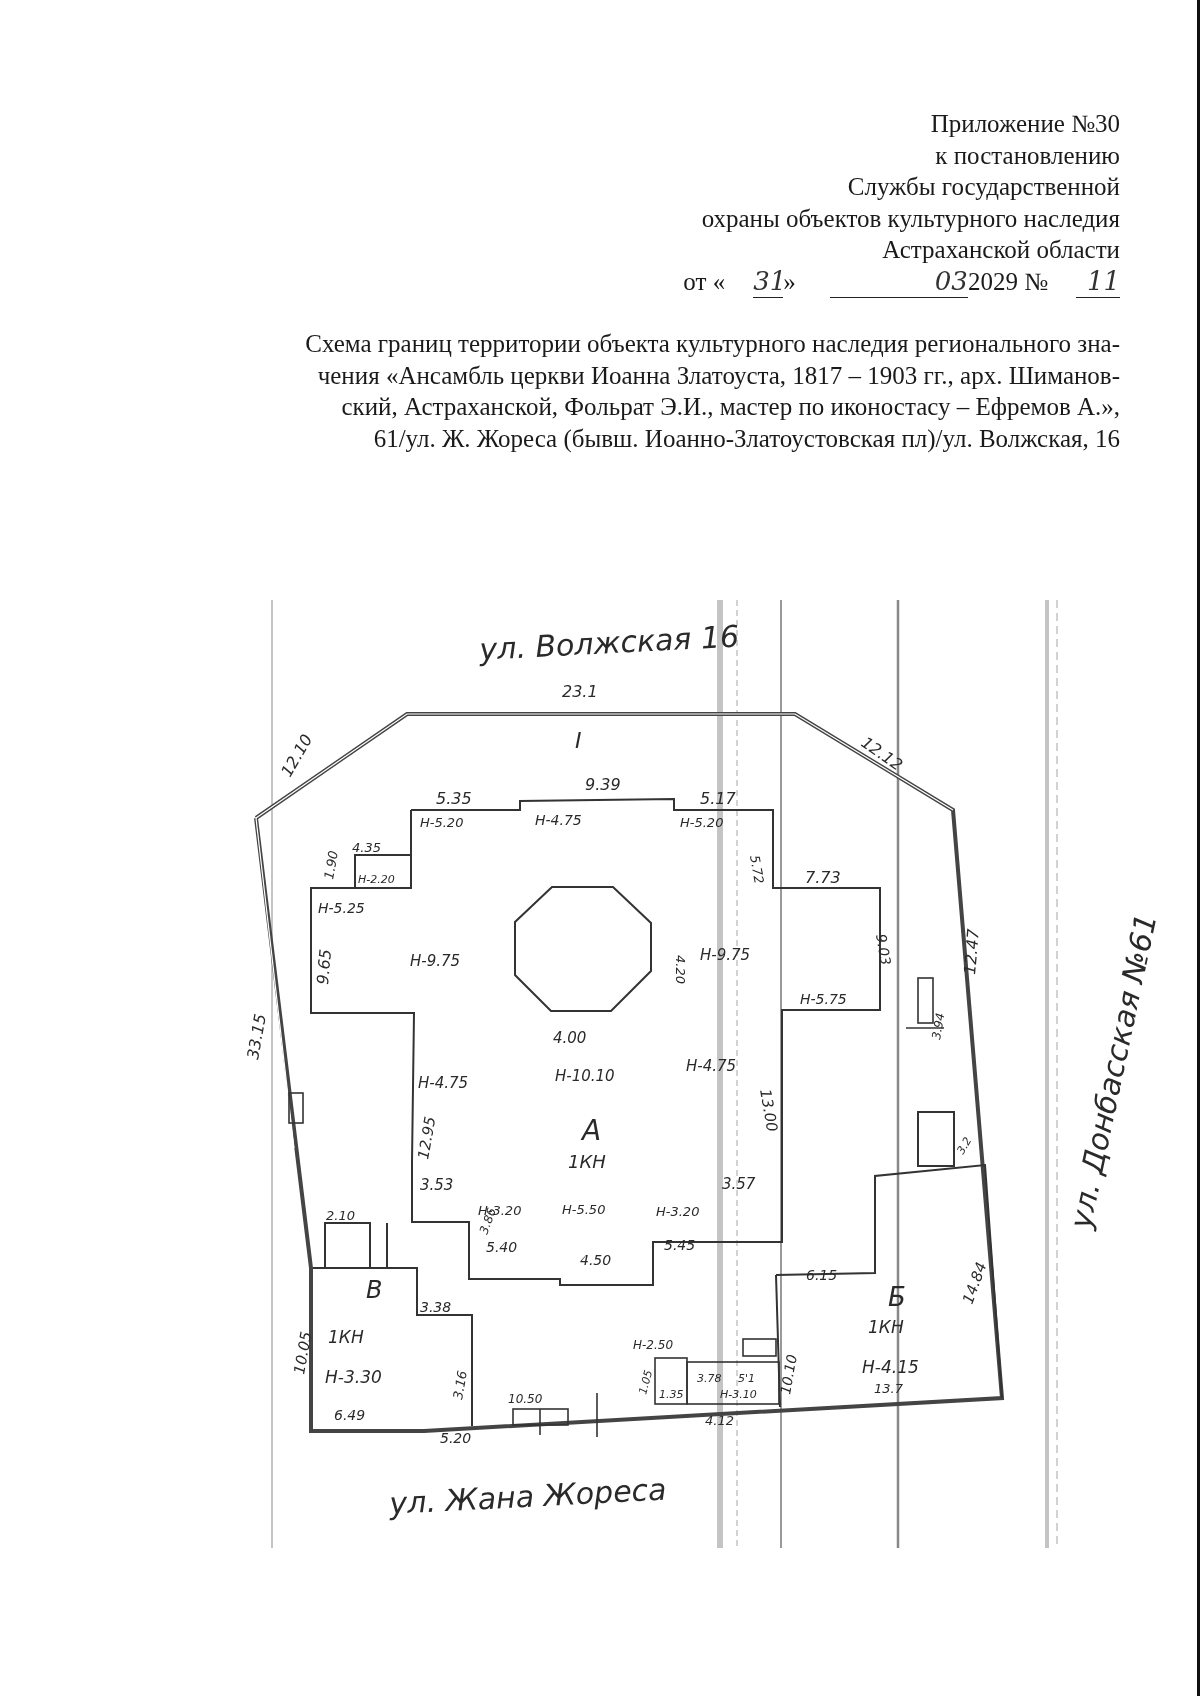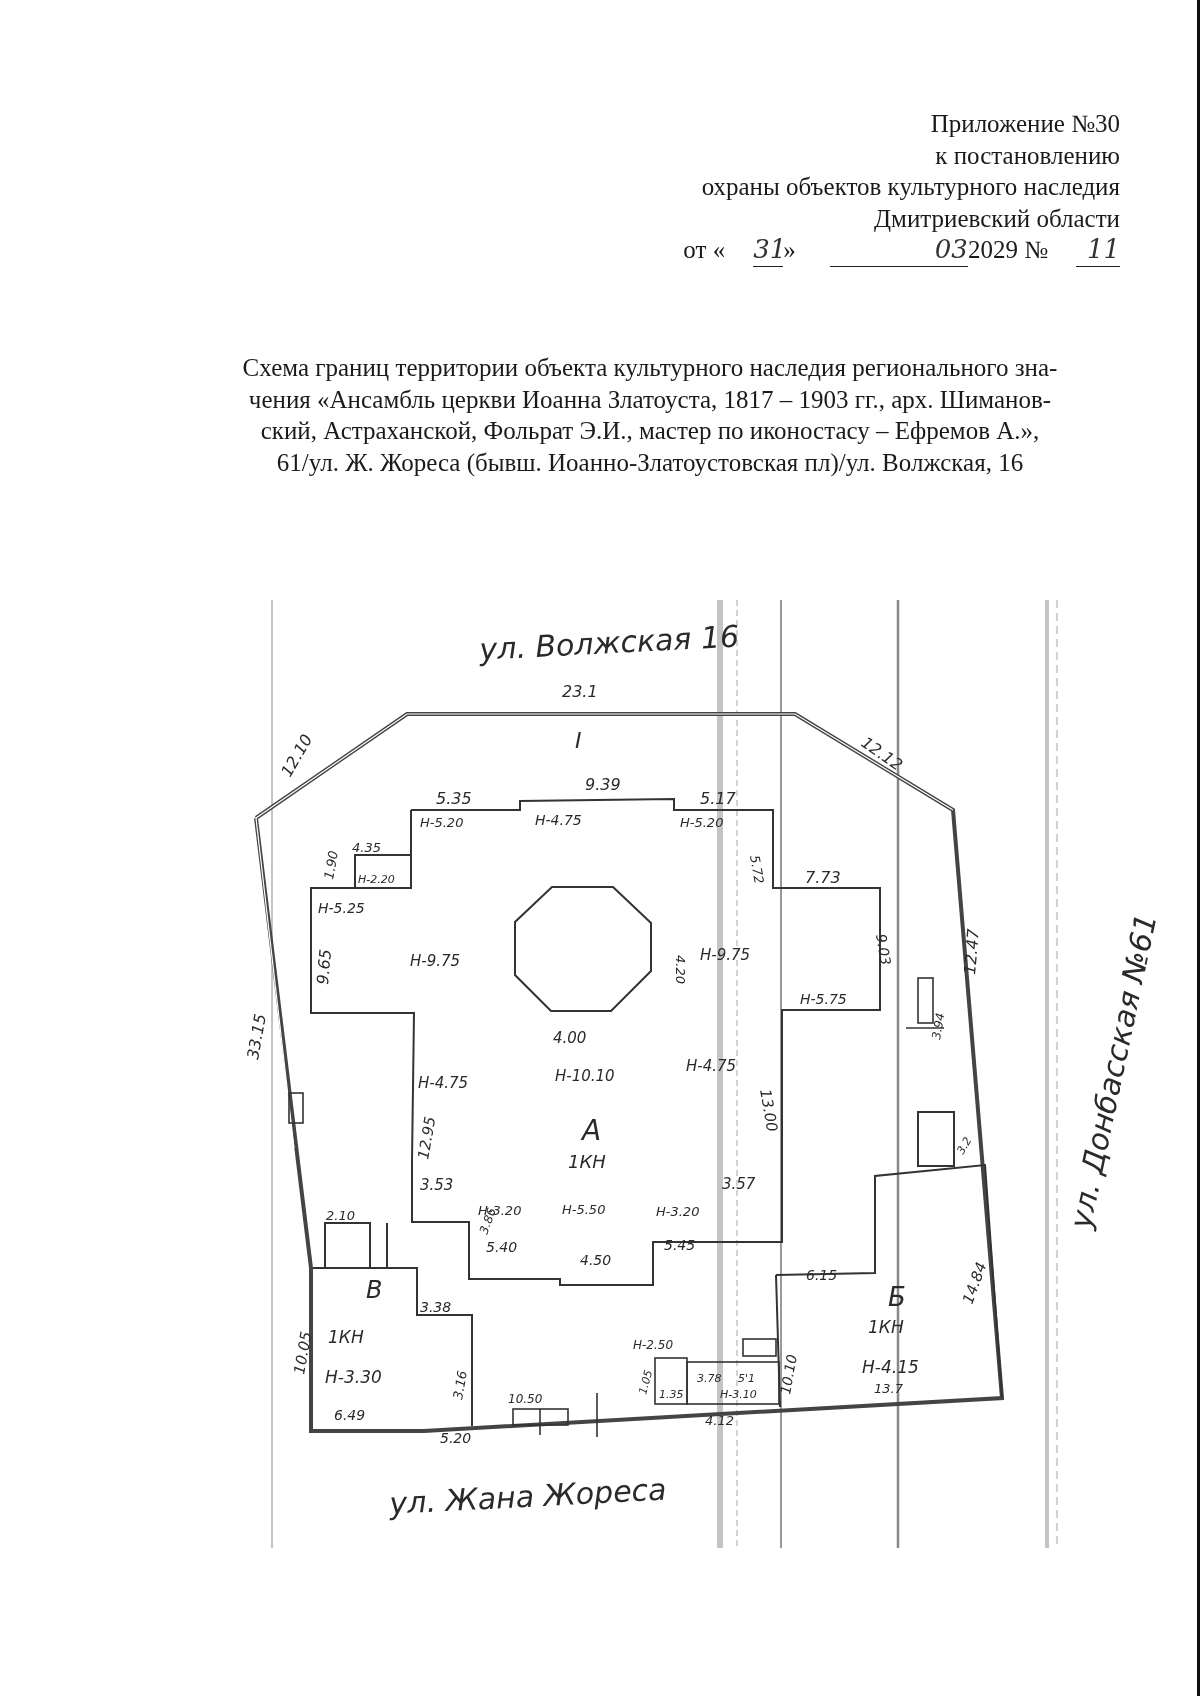--- a/index.html
+++ b/index.html
@@ -3,37 +3,38 @@
 <meta charset="utf-8">
 <style>
   html, body { margin:0; padding:0; background:#ffffff; }
   body { width:1200px; height:1696px; position:relative; overflow:hidden; font-family:"Liberation Serif", serif; color:#1a1a1a; }
   .right-border { position:absolute; left:1197px; top:0; width:3px; height:1696px; background:#111; }
   .header { position:absolute; right:80px; top:108px; width:520px; text-align:right; font-size:25px; line-height:31.5px; }
   .header .line { display:block; white-space:nowrap; }
   .date-line { display:block; white-space:nowrap; }
   .hand { font-family:"DejaVu Serif", serif; font-style:italic; font-size:26px; color:#333; }
   .blank { display:inline-block; border-bottom:1.5px solid #222; text-align:right;margin-left:28px; }
-  .title { position:absolute; left:180px; top:352px; width:940px; text-align:center; font-size:25px; line-height:31.5px; }
+  .title { position:absolute; left:180px; top:328px; width:940px; text-align:right; font-size:25px; line-height:31.5px; }
   .title .line { display:block; white-space:nowrap; }
   sup { font-size:14px; line-height:0; }
   .plan { position:absolute; left:0; top:590px; width:1200px; height:970px; }
   .plan svg { width:1200px; height:970px; display:block; }
   .hw { font-family:"DejaVu Sans", sans-serif; font-style:italic; fill:#2a2a2a; }
 </style>
 </head>
 <body>
 
 <div class="right-border"></div>
 
 <div class="header">
   <span class="line">Приложение №30</span>
   <span class="line">к постановлению</span>
+  <span class="line">Службы государственной</span>
   <span class="line">охраны объектов культурного наследия</span>
-  <span class="line">Дмитриевский области</span>
+  <span class="line">Астраханской области</span>
   <span class="date-line">
     <span>от «</span><span class="blank hand" style="width:30px">31</span><span>»</span>
     <span class="blank hand" style="width:138px">03</span><span>2029 №</span><span class="blank hand" style="width:44px">11</span>
   </span>
 </div>
 
 <div class="title">
   <span class="line">Схема границ территории объекта культурного наследия регионального зна-</span>
   <span class="line">чения «Ансамбль церкви Иоанна Златоуста, 1817 – 1903 гг., арх. Шиманов-</span>
   <span class="line">ский, Астраханской, Фольрат Э.И., мастер по иконостасу – Ефремов А.»,</span>

